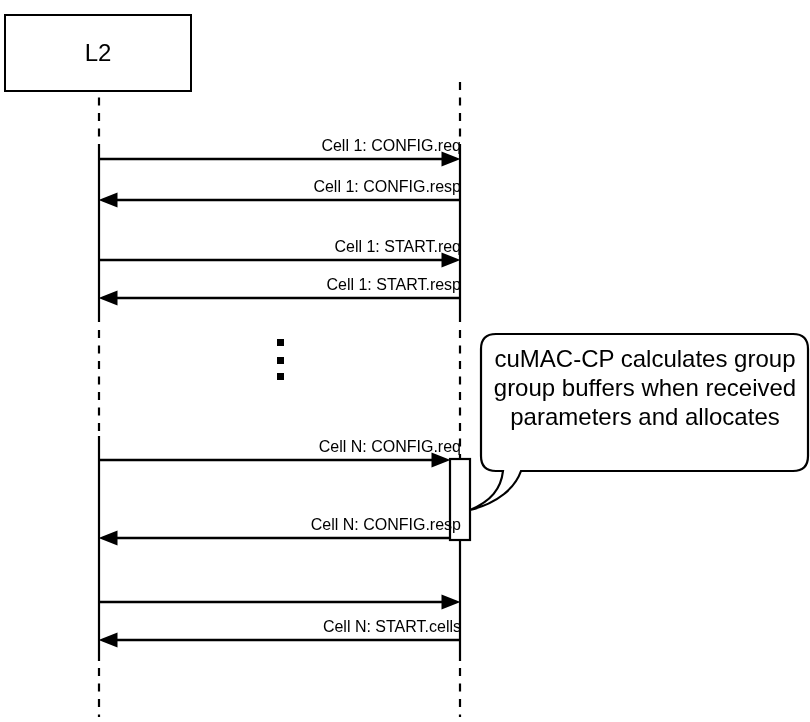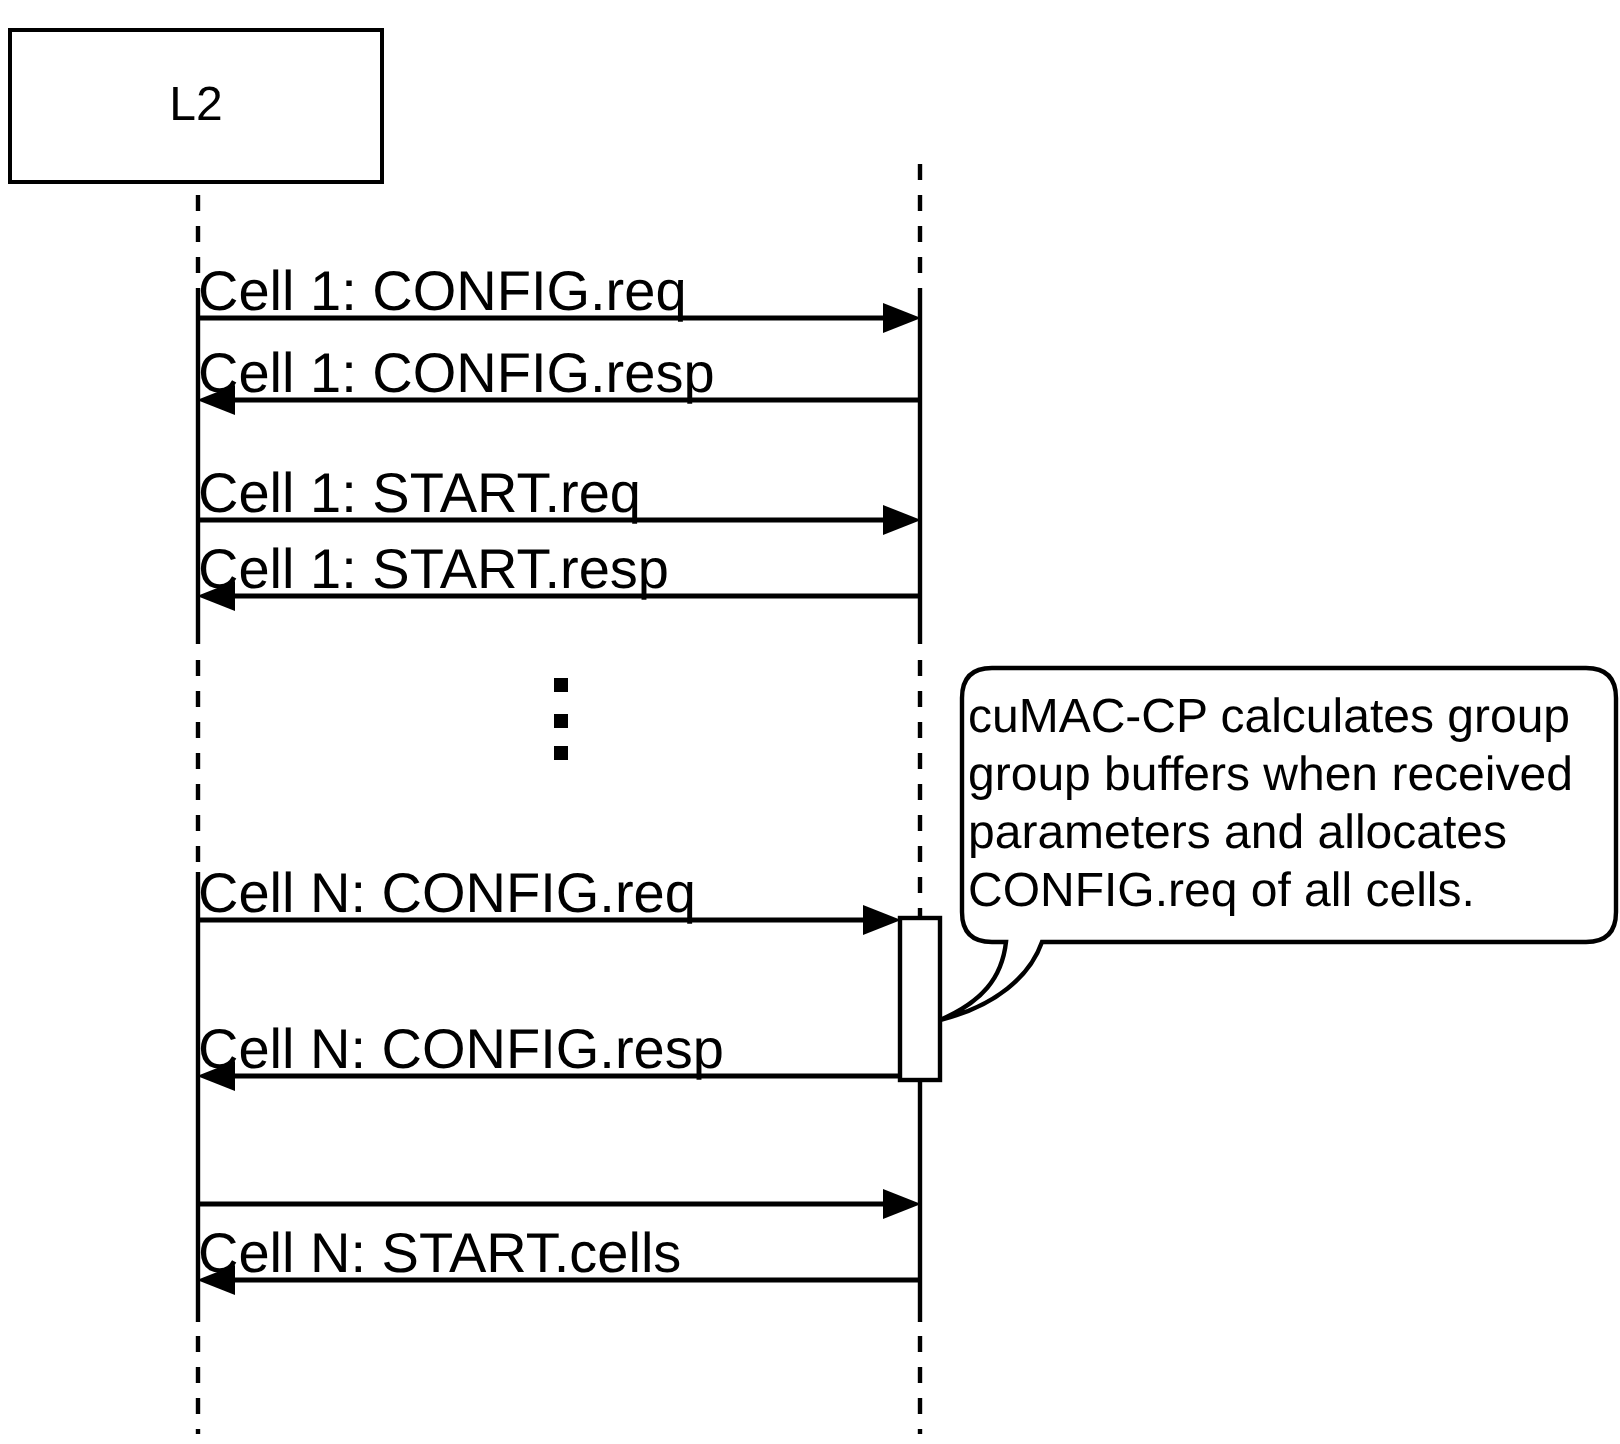--- a/index.html
+++ b/index.html
@@ -35,32 +35,33 @@
     justify-content: center;
     font-size: 24px;
     line-height: 1;
   }
   #actor-l2 { left: 4px; width: 188px; }
   #actor-cumac { left: 361px; width: 198px; }
   .msg-label {
     position: absolute;
     left: 99px;
     width: 362px;
-    text-align: left;
-    font-size: 28px;
+    text-align: right;
+    font-size: 16px;
     line-height: 23px;
     white-space: nowrap;
   }
   .note-text {
     position: absolute;
     left: 484px;
     top: 344px;
     width: 322px;
     font-size: 24px;
     line-height: 29px;
+    text-align: center;
   }
   .note-line {
     display: block;
     white-space: nowrap;
   }
   .ellipsis-dot {
     position: absolute;
     left: 277px;
     width: 7px;
     height: 7px;
@@ -150,16 +151,15 @@
   <div>
     <div class="ellipsis-dot" style="top:339px"></div>
     <div class="ellipsis-dot" style="top:357px"></div>
     <div class="ellipsis-dot" style="top:373px"></div>
   </div>
 
   <div class="note-text">
     <span class="note-line">cuMAC-CP calculates group</span>
     <span class="note-line">group buffers when received</span>
     <span class="note-line">parameters and allocates</span>
-    <span class="note-line">CONFIG.req of all cells.</span>
   </div>
 
 </div>
 
 </body></html>

